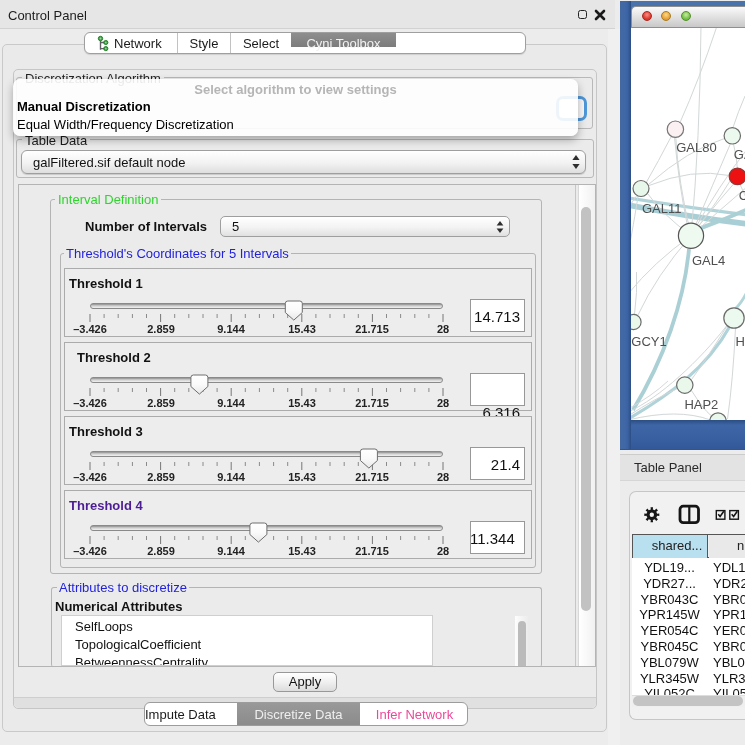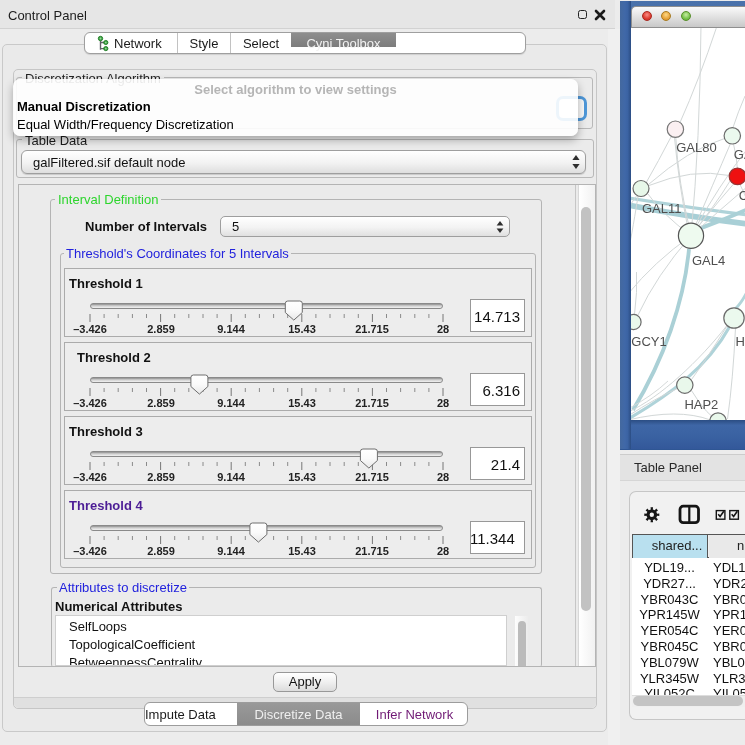--- a/index.html
+++ b/index.html
@@ -150,21 +150,21 @@
         </linearGradient>
       </defs>
     </svg>
   <div class="abs" style="left:60px;top:397px;width:60px;text-align:center;font-size:11px;font-weight:bold;color:#222;">–3.426</div>
   <div class="abs" style="left:131px;top:397px;width:60px;text-align:center;font-size:11px;font-weight:bold;color:#222;">2.859</div>
   <div class="abs" style="left:201px;top:397px;width:60px;text-align:center;font-size:11px;font-weight:bold;color:#222;">9.144</div>
   <div class="abs" style="left:272px;top:397px;width:60px;text-align:center;font-size:11px;font-weight:bold;color:#222;">15.43</div>
   <div class="abs" style="left:342px;top:397px;width:60px;text-align:center;font-size:11px;font-weight:bold;color:#222;">21.715</div>
   <div class="abs" style="left:413px;top:397px;width:60px;text-align:center;font-size:11px;font-weight:bold;color:#222;">28</div>
   <div class="abs" style="left:470px;top:373px;width:55px;height:33px;background:#ffffff;border:1px solid #989898;"></div>
-  <div class="abs" style="left:470px;top:382px;width:50px;text-align:right;font-size:15px;color:#111;">6.316</div>
+  <div class="abs" style="left:470px;top:404px;width:50px;text-align:right;font-size:15px;color:#111;">6.316</div>
   <div class="abs" style="left:64px;top:416px;width:468px;height:69px;border:1px solid #ababab;background:#ededed;"></div>
   <div class="abs" style="left:69px;top:424px;font-size:13px;font-weight:bold;color:#111;">Threshold 3</div>
   <div class="abs" style="left:90px;top:451px;width:353px;height:6px;border-radius:3px;background:linear-gradient(#8e8e8e,#cfcfcf 45%,#f2f2f2);border:0.5px solid #8a8a8a;"></div>
   <svg class="abs" style="left:86.0px;top:454px;overflow:visible;" width="361" height="22" viewBox="0 0 361 22">
       <line x1="4.0" y1="8" x2="4.0" y2="16" stroke="#777" stroke-width="1"></line>
       <line x1="18.1" y1="8" x2="18.1" y2="12" stroke="#8a8a8a" stroke-width="1"></line>
       <line x1="32.2" y1="8" x2="32.2" y2="12" stroke="#8a8a8a" stroke-width="1"></line>
       <line x1="46.4" y1="8" x2="46.4" y2="12" stroke="#8a8a8a" stroke-width="1"></line>
       <line x1="60.5" y1="8" x2="60.5" y2="12" stroke="#8a8a8a" stroke-width="1"></line>
       <line x1="74.6" y1="8" x2="74.6" y2="16" stroke="#777" stroke-width="1"></line>
@@ -249,32 +249,32 @@
   <div class="abs" style="left:201px;top:545px;width:60px;text-align:center;font-size:11px;font-weight:bold;color:#222;">9.144</div>
   <div class="abs" style="left:272px;top:545px;width:60px;text-align:center;font-size:11px;font-weight:bold;color:#222;">15.43</div>
   <div class="abs" style="left:342px;top:545px;width:60px;text-align:center;font-size:11px;font-weight:bold;color:#222;">21.715</div>
   <div class="abs" style="left:413px;top:545px;width:60px;text-align:center;font-size:11px;font-weight:bold;color:#222;">28</div>
   <div class="abs" style="left:470px;top:521px;width:55px;height:33px;background:#ffffff;border:1px solid #989898;"></div>
   <div class="abs" style="left:470px;top:530px;width:50px;text-align:left;font-size:15px;color:#111;">11.344</div>
 
   <div class="abs" style="left:51px;top:587px;width:491px;height:80px;border:1px solid #b4b4b4;border-radius:3px;border-bottom:none;"></div>
   <div class="abs" style="left:57px;top:580px;font-size:13px;color:#2222dd;background:#ebebeb;padding:0 2px;">Attributes to discretize</div>
   <div class="abs" style="left:55px;top:599px;font-size:13px;font-weight:bold;color:#111;">Numerical Attributes</div>
-  <div class="abs" style="left:55px;top:615px;width:452px;height:51px;background:#ffffff;border:1px solid #cfcfcf;overflow:hidden;">
+  <div class="abs" style="left:61px;top:615px;width:372px;height:51px;background:#ffffff;border:1px solid #cfcfcf;overflow:hidden;">
       <div class="abs" style="left:13px;top:2px;font-size:13px;color:#111;line-height:18px;">SelfLoops<br>TopologicalCoefficient<br>BetweennessCentrality</div>
     </div>
   <div class="abs" style="left:515px;top:616px;width:13px;height:50px;background:linear-gradient(90deg,#fdfdfd,#ececec);"></div>
   <div class="abs" style="left:518px;top:621px;width:8px;height:45px;background:#bbbbbb;border-radius:4px 4px 0 0;"></div>
 
   <div class="abs" style="left:273px;top:672px;width:64px;height:20px;background:linear-gradient(#ffffff,#f0f0f0 50%,#dcdcdc);border:1px solid #989898;border-radius:5px;text-align:center;font-size:13px;color:#111;line-height:18px;">Apply</div>
 
   <div class="abs" style="left:144px;top:702px;width:324px;height:24px;background:#ffffff;border:1px solid #9c9c9c;border-radius:6px;overflow:hidden;">
     <div class="abs" style="left:0;top:0;width:108px;height:24px;border-right:1px solid #b5b5b5;text-align:left;font-size:13px;color:#1a1a1a;line-height:23px;">Impute Data</div>
     <div class="abs" style="left:92px;top:0;width:123px;height:24px;background:linear-gradient(#999999,#8a8a8a);text-align:center;font-size:13px;color:#efefef;line-height:23px;">Discretize Data</div>
-    <div class="abs" style="left:215px;top:0;width:109px;height:24px;text-align:center;font-size:13px;color:#701a75;line-height:23px;">Infer Network</div>
+    <div class="abs" style="left:215px;top:0;width:109px;height:24px;text-align:center;font-size:13px;color:#ec4899;line-height:23px;">Infer Network</div>
   </div>
 
   <div class="abs" style="left:84px;top:32px;width:442px;height:22px;background:#ffffff;border:1px solid #9f9f9f;border-radius:6px;overflow:hidden;box-shadow:0 1px 1px rgba(0,0,0,0.12);">
     <div class="abs" style="left:0;top:0;width:93px;height:22px;border-right:1px solid #c2c2c2;font-size:13px;color:#1a1a1a;line-height:21px;">
       <svg class="abs" style="left:11px;top:2px;" width="16" height="17" viewBox="0 0 16 17">
         <path d="M4.5 5.5 V 14.8 M4.5 7.5 H 8.8 M4.5 13.6 H 8.8" stroke="#5f6066" stroke-width="1.4" fill="none"></path>
         <circle cx="4.5" cy="3.5" r="2.2" fill="#3da344" stroke="#1e7b24" stroke-width="0.9"></circle>
         <circle cx="4.5" cy="3.5" r="0.9" fill="#9ad89d"></circle>
         <circle cx="9.8" cy="7.5" r="2.1" fill="#3da344" stroke="#1e7b24" stroke-width="0.9"></circle>
         <circle cx="9.8" cy="7.5" r="0.85" fill="#9ad89d"></circle>

